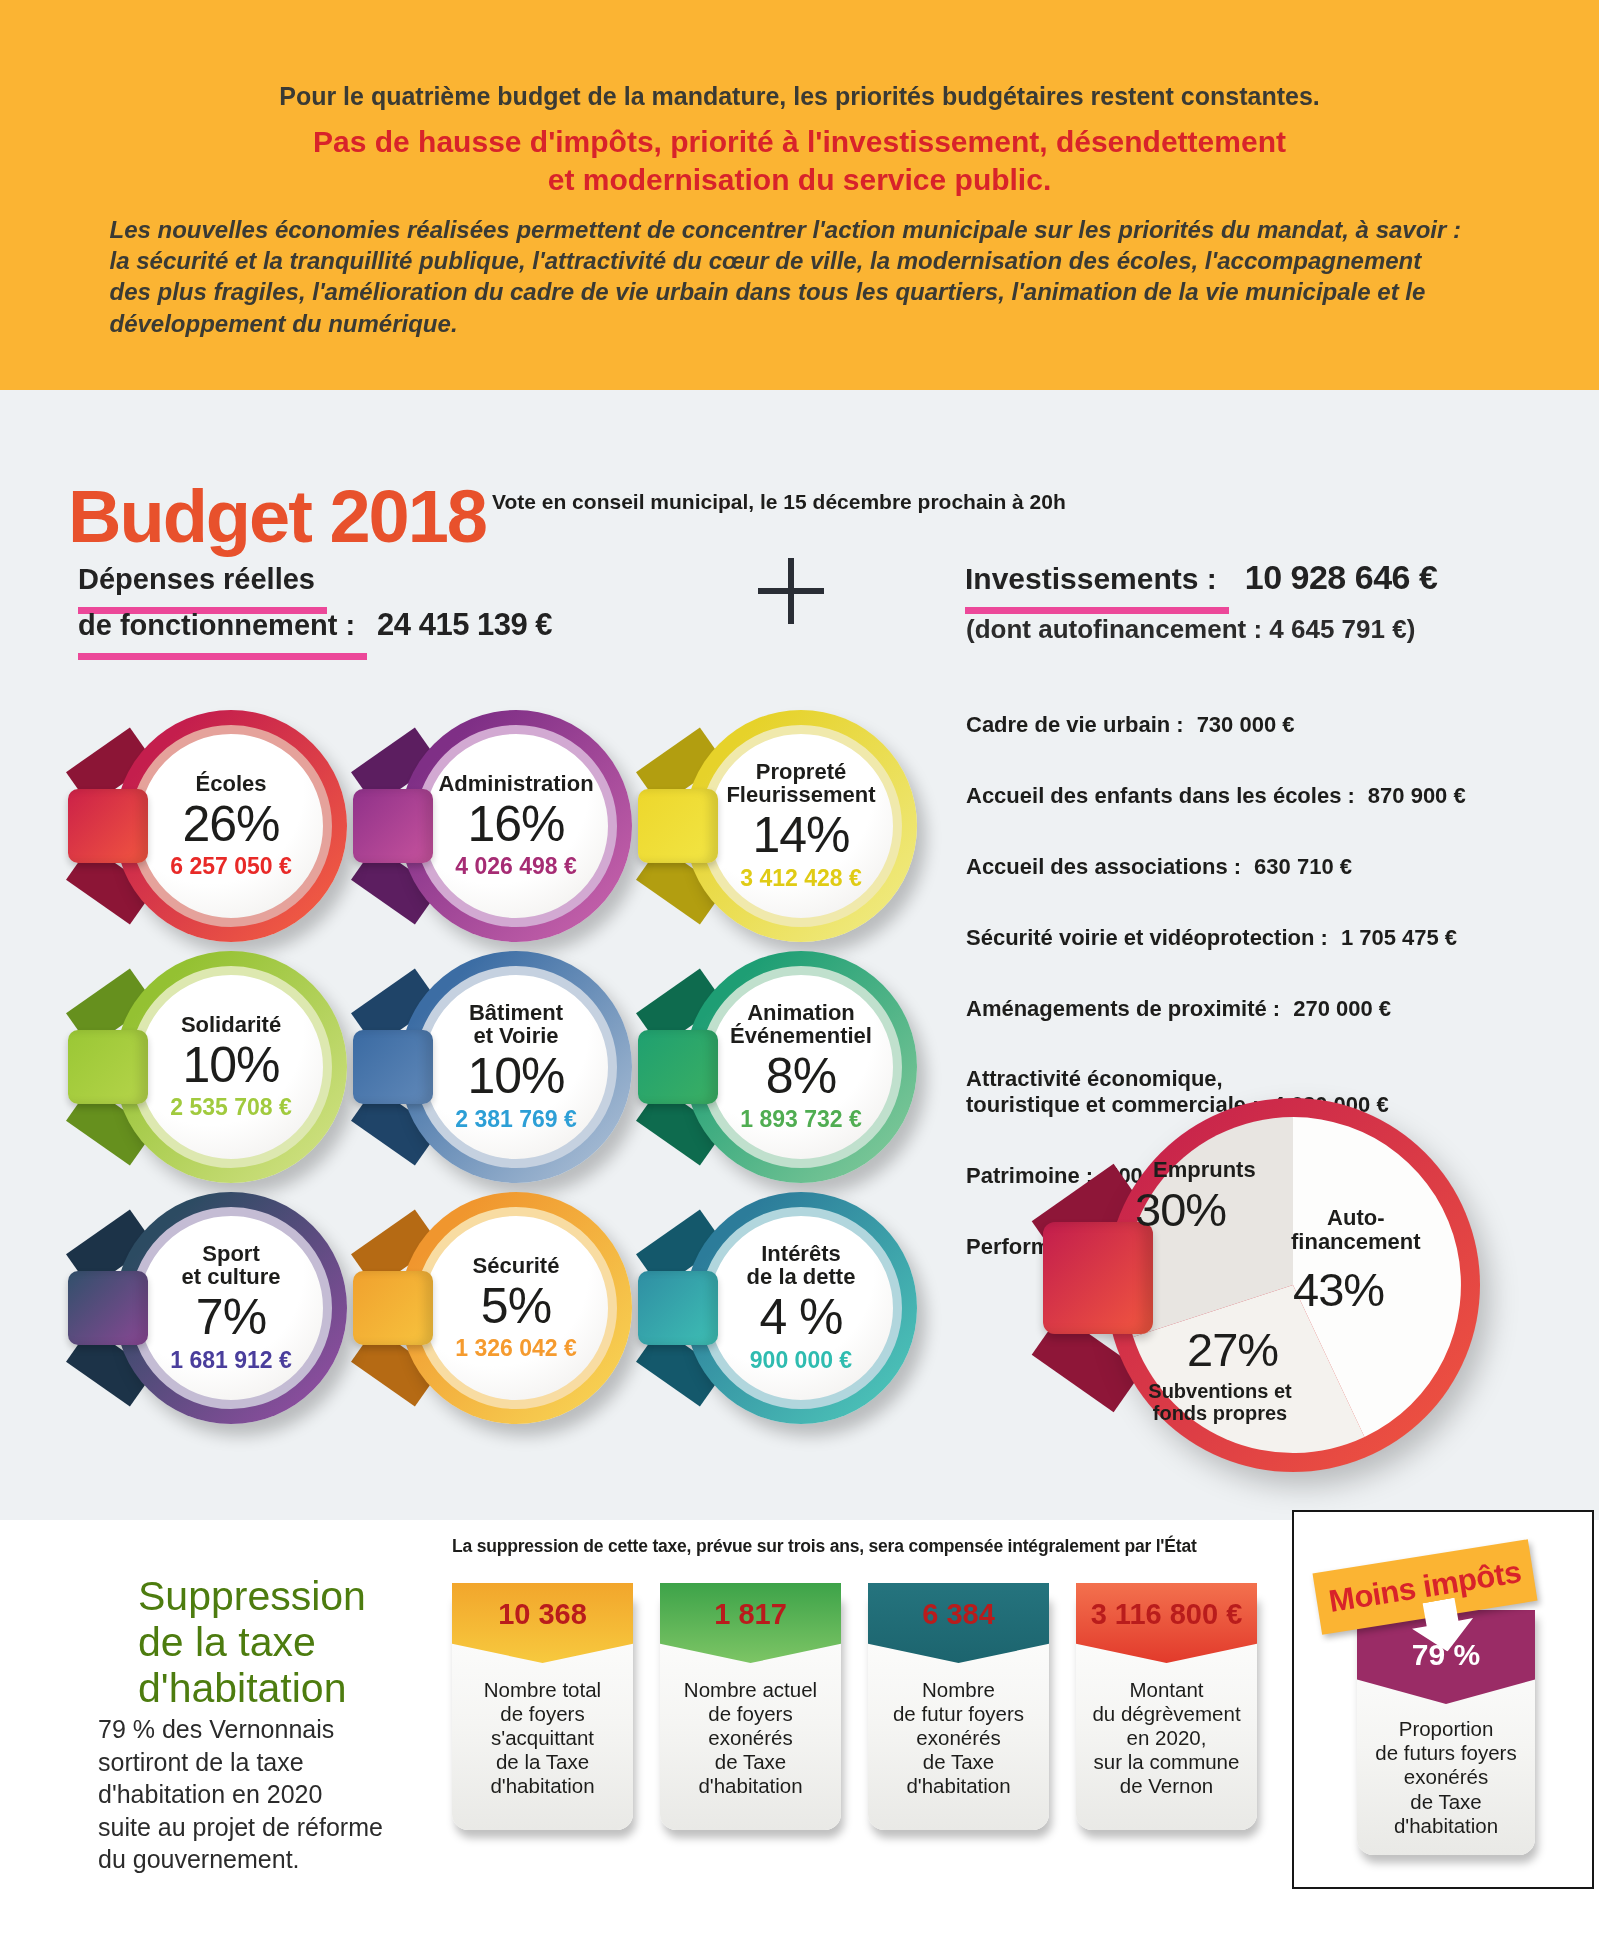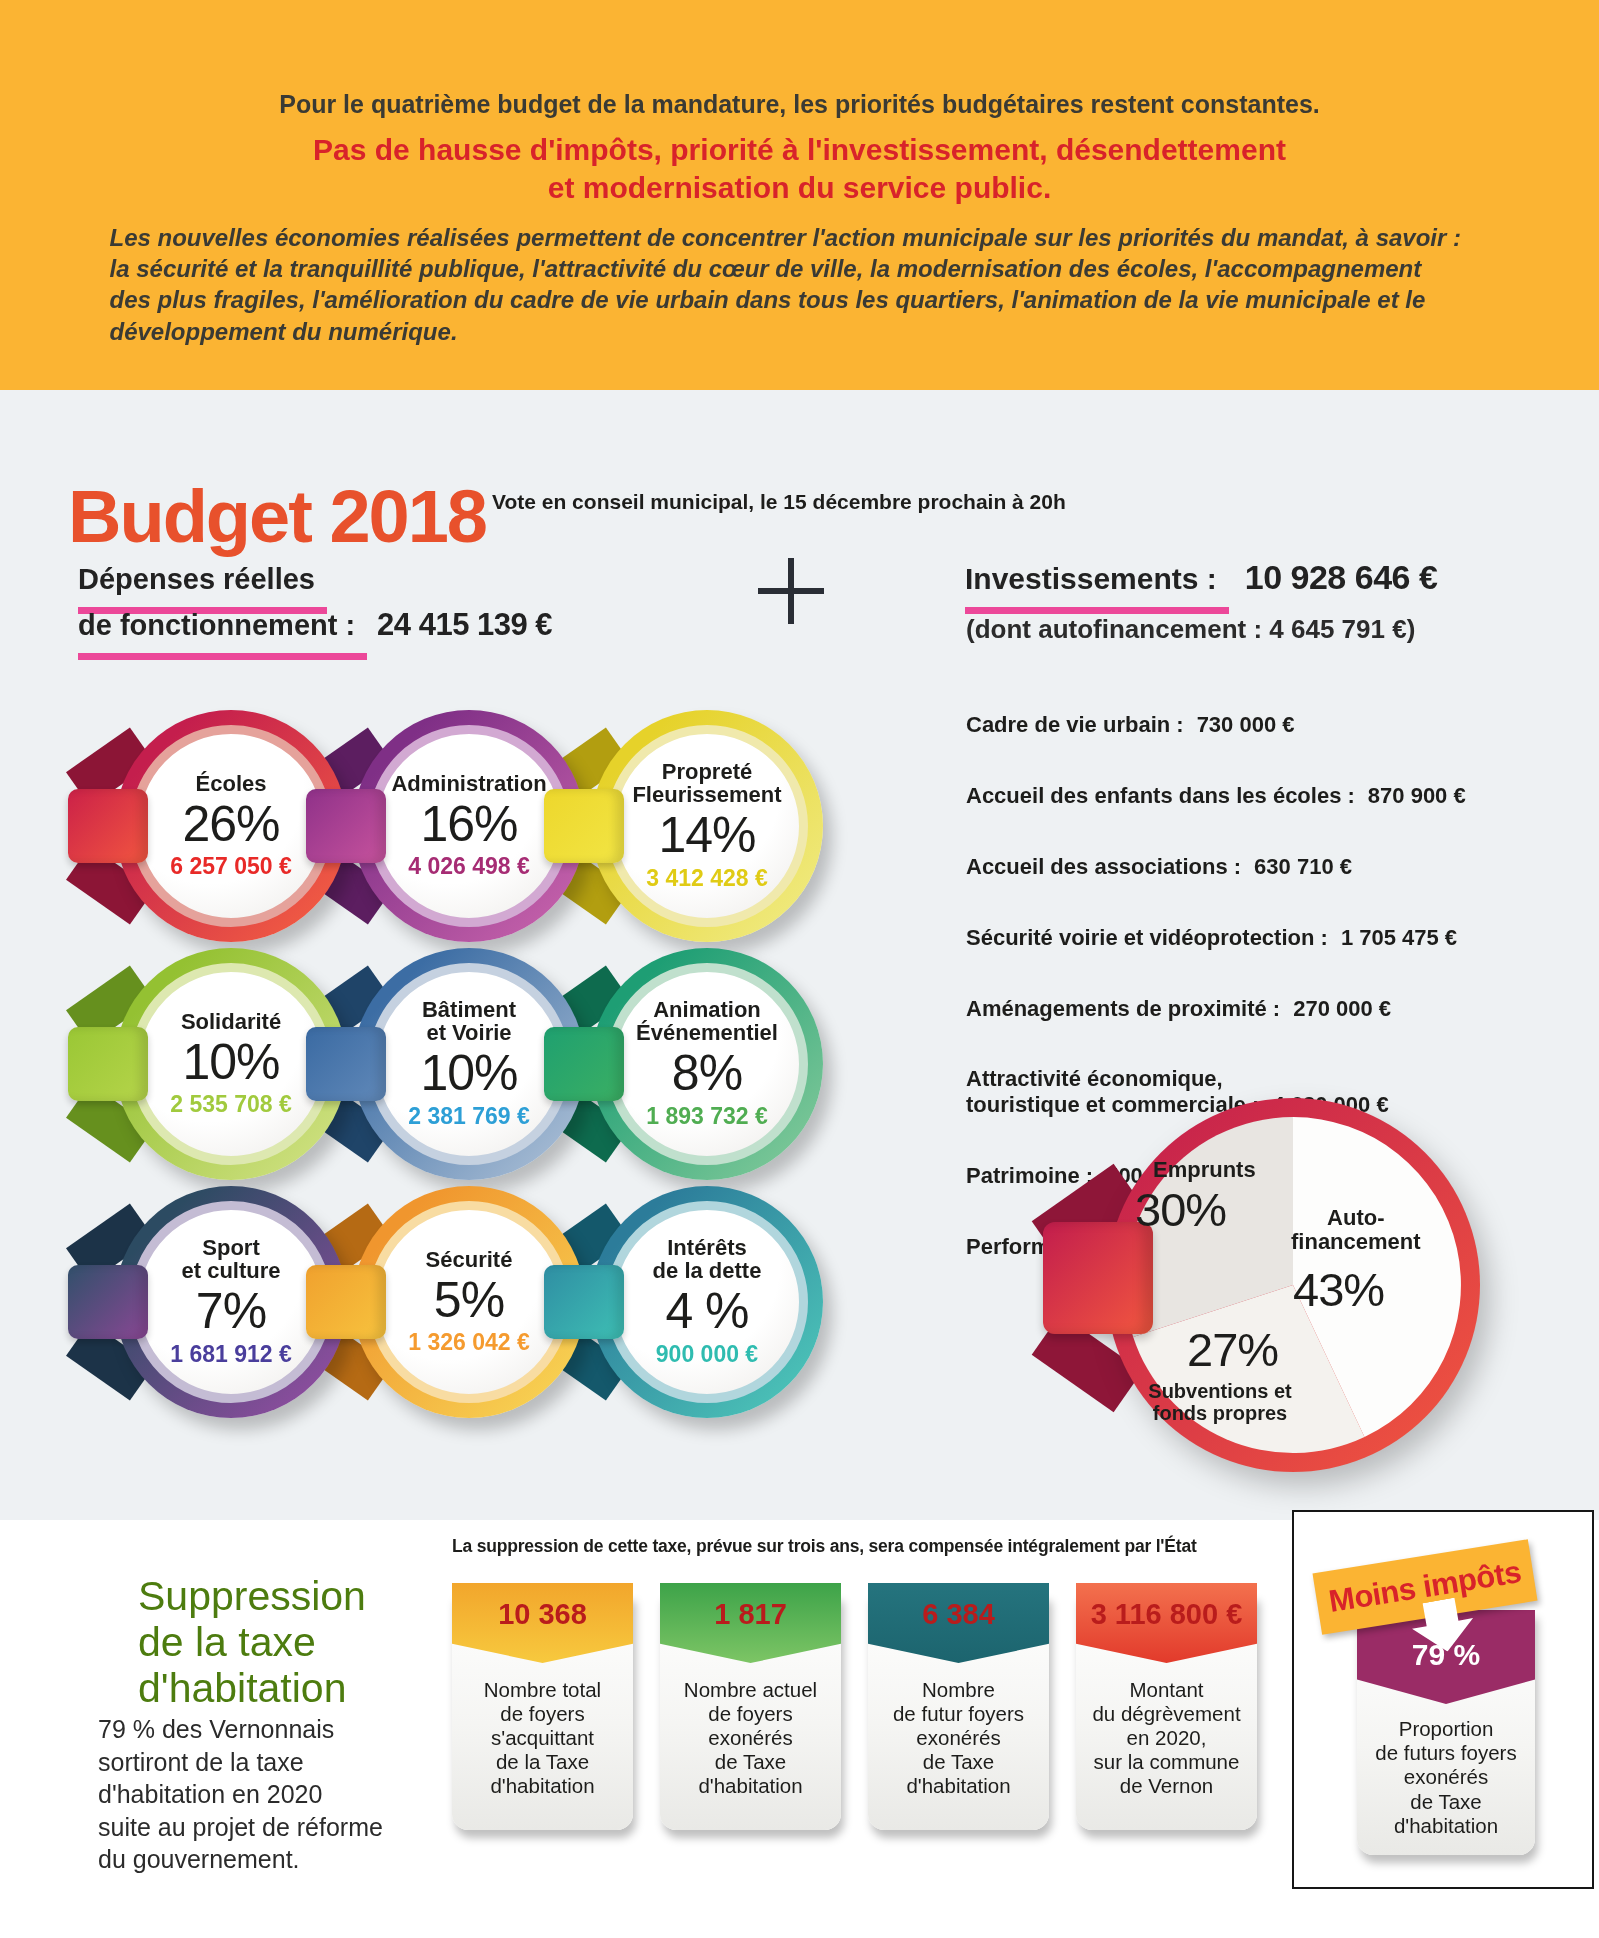--- a/index.html
+++ b/index.html
@@ -2,21 +2,21 @@
 <html lang="fr"><head>
 <meta charset="utf-8">
 <style>
   html,body { margin:0; padding:0; background:#fff; }
   .page {
     position:relative; width:1599px; height:1938px; overflow:hidden;
     font-family:"Liberation Sans","DejaVu Sans",sans-serif; color:#1d1d1b;
   }
   
   .banner { position:absolute; left:0; top:0; width:100%; height:390px; background:#FBB433; }
-  .banner-line1 { margin:8px; padding-top:82px; text-align:center; font-size:25px; font-weight:700; color:#3a3a34; }
+  .banner-line1 { margin:0; padding-top:82px; text-align:center; font-size:25px; font-weight:700; color:#3a3a34; }
   .banner-line2 { margin:12px 0 0; text-align:center; font-size:30px; font-weight:700; color:#D8232A; line-height:1.25; white-space:pre-line; }
   .banner-par  { width:1380px; margin:16px auto 0; font-size:24px; font-style:italic; font-weight:700; color:#3a3a34; line-height:1.3; white-space:pre-line; text-align:left; }
   
   .main { position:absolute; left:0; top:390px; width:100%; height:1130px; background:#EEF1F3; }
   .budget-title { position:absolute; left:68px; top:34px; font-size:74px; font-weight:800; color:#E8512C; letter-spacing:-2px; }
   .vote-subtitle { position:absolute; left:492px; top:100px; font-size:21px; font-weight:700; color:#1d1d1b; }
   .dep-heading { position:absolute; left:78px; top:168px; font-size:29px; font-weight:700; color:#222; line-height:1.5; }
   .u { border-bottom:7px solid #ec4899; padding-bottom:12px; padding-right:12px; }
   .dep-total { font-size:31px; font-weight:800; margin-left:10px; letter-spacing:-0.5px; }
   .plus-sign { position:absolute; left:758px; top:168px; width:66px; height:66px; }
@@ -24,21 +24,21 @@
   .plus-sign::before { left:30px; top:0; width:6px; height:66px; }
   .plus-sign::after  { left:0; top:30px; width:66px; height:6px; }
   .inv-heading { position:absolute; left:965px; top:168px; font-size:30px; font-weight:700; color:#222; }
   .inv-total { font-size:34px; font-weight:800; margin-left:16px; letter-spacing:-0.5px; }
   .inv-sub { position:absolute; left:966px; top:224px; font-size:26px; font-weight:700; color:#2b2b2b; }
   .inv-list { position:absolute; left:966px; top:296px; }
   .inv-item { font-size:22px; font-weight:700; color:#1d1d1b; line-height:1.18; margin-bottom:19px; white-space:pre-line; }
   .inv-amount { margin-left:13px; }
   
   .badges-grid { position:absolute; left:115px; top:320px; display:grid;
-                 grid-template-columns:repeat(3,232px); column-gap:53px; row-gap:9px;gap:6px; }
+                 grid-template-columns:repeat(3,232px); column-gap:53px; row-gap:9px; }
   .badge { position:relative; width:232px; height:232px; }
   .badge .fold { position:absolute; width:78px; height:42px; z-index:1; }
   .badge .fold-top { left:-44px; top:36px; transform:rotate(-35deg); }
   .badge .fold-bottom { left:-44px; bottom:36px; transform:rotate(35deg); }
   .badge .ribbon { position:absolute; left:-47px; top:79px; width:80px; height:74px; border-radius:10px; z-index:3;
                    box-shadow:inset -8px 0 10px rgba(0,0,0,.12), 0 4px 7px rgba(0,0,0,.2); }
   .badge .ring { position:absolute; inset:0; border-radius:50%; z-index:2; box-shadow:9px 12px 16px rgba(0,0,0,.22); }
   .badge .face { position:absolute; inset:15px; border-radius:50%; border:9px solid;
                  background:radial-gradient(circle at 38% 30%, #ffffff 55%, #ECEAE7 100%); }
   .badge .btxt { position:absolute; inset:0; z-index:4; display:flex; flex-direction:column; align-items:center; justify-content:center; text-align:center; }

